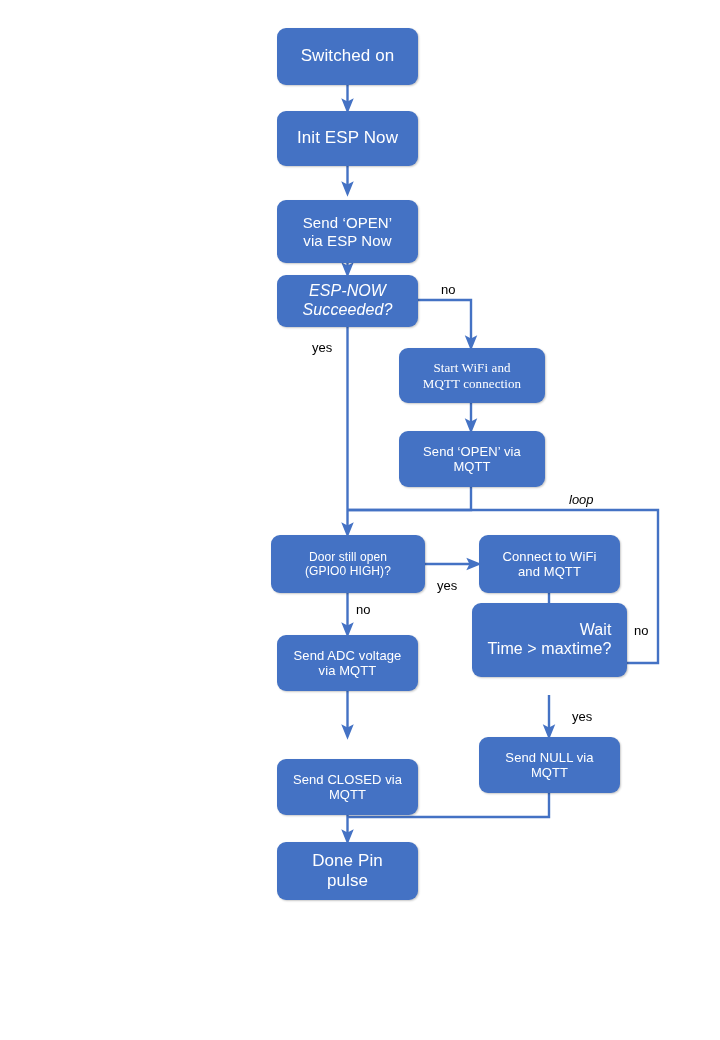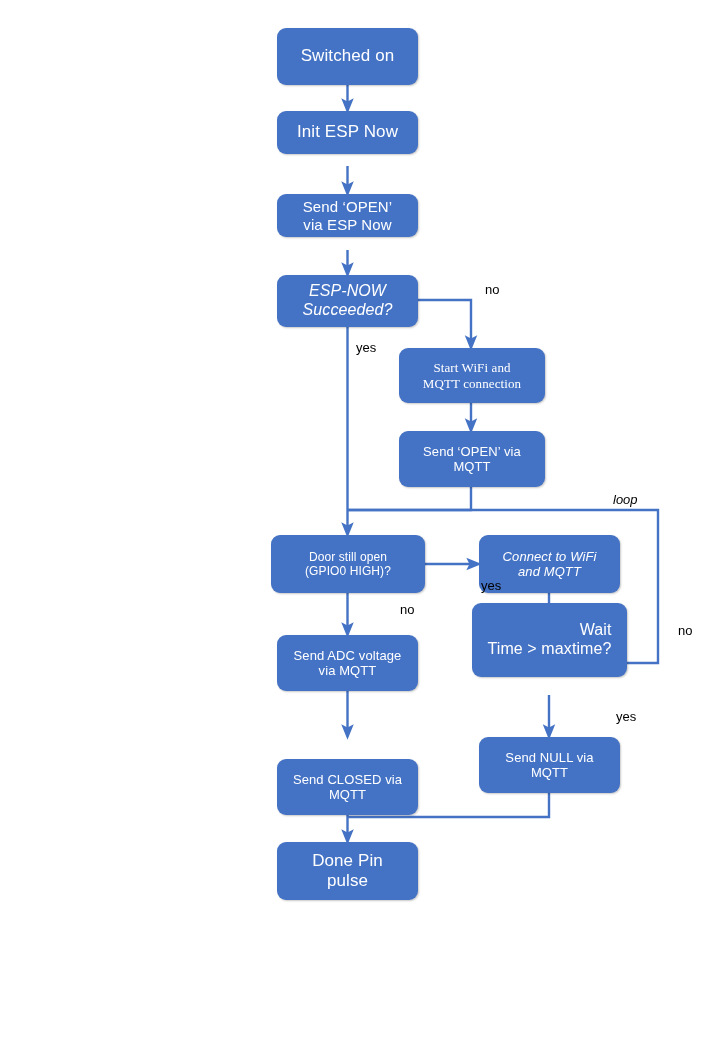--- a/index.html
+++ b/index.html
@@ -44,21 +44,20 @@
     box-shadow: 1px 1px 2px rgba(0,0,0,0.22);
     white-space: pre-line;
     letter-spacing: 0.1px;
   }
   .edge-label {
     position: absolute;
     color: #000000;
     font-size: 13px;
     line-height: 1;
     white-space: nowrap;
-    margin-left: 44px;
   }
 </style>
 </head>
 <body>
 
 <div id="canvas">
 
   <svg class="edges" viewBox="0 0 720 1040" xmlns="http://www.w3.org/2000/svg">
     <defs>
       <marker id="arrow" markerWidth="7" markerHeight="7" refX="3.2" refY="3" orient="auto" markerUnits="strokeWidth">
@@ -81,38 +80,38 @@
     </g>
     <g stroke="#4472C4" stroke-width="2.4" fill="none">
       <path d="M471,487 L471,510 L348,510"></path>
       <path d="M627,663 L658,663 L658,510 L348,510"></path>
       <path d="M549,793 L549,817 L348,817"></path>
     </g>
   </svg>
 
   <div class="node" style="left:277px;top:28px;width:141px;height:57px;font-size:17px;text-align:right;">Switched on</div>
 
-  <div class="node" style="left:277px;top:111px;width:141px;height:43px;font-size:17px;">Init ESP Now</div>
+  <div class="node" style="left:277px;top:111px;width:141px;height:55px;font-size:17px;">Init ESP Now</div>
 
-  <div class="node" style="left:277px;top:194px;width:141px;height:43px;font-size:15px;">Send ‘OPEN’
+  <div class="node" style="left:277px;top:200px;width:141px;height:63px;font-size:15px;">Send ‘OPEN’
 via ESP Now</div>
 
   <div class="node" style="left:277px;top:275px;width:141px;height:52px;font-size:16px;font-style:italic;">ESP-NOW
 Succeeded?</div>
 
   <div class="node" style="left:399px;top:348px;width:146px;height:55px;font-size:13px;font-family:Liberation Serif, serif;">Start WiFi and
 MQTT connection</div>
 
   <div class="node" style="left:399px;top:431px;width:146px;height:56px;font-size:13px;">Send ‘OPEN’ via
 MQTT</div>
 
   <div class="node" style="left:271px;top:535px;width:154px;height:58px;font-size:12px;">Door still open
 (GPIO0 HIGH)?</div>
 
-  <div class="node" style="left:479px;top:535px;width:141px;height:58px;font-size:13px;font-style:italic;">Connect to WiFi
+  <div class="node" style="left:479px;top:535px;width:141px;height:58px;font-size:13px;">Connect to WiFi
 and MQTT</div>
 
   <div class="node" style="left:277px;top:635px;width:141px;height:56px;font-size:13px;">Send ADC voltage
 via MQTT</div>
 
   <div class="node" style="left:472px;top:603px;width:155px;height:74px;font-size:16px;text-align:right;">Wait
 Time &gt; maxtime?</div>
 
   <div class="node" style="left:277px;top:737px;width:141px;height:56px;font-size:13px;margin-top:22px;">Send CLOSED via
 MQTT</div>

